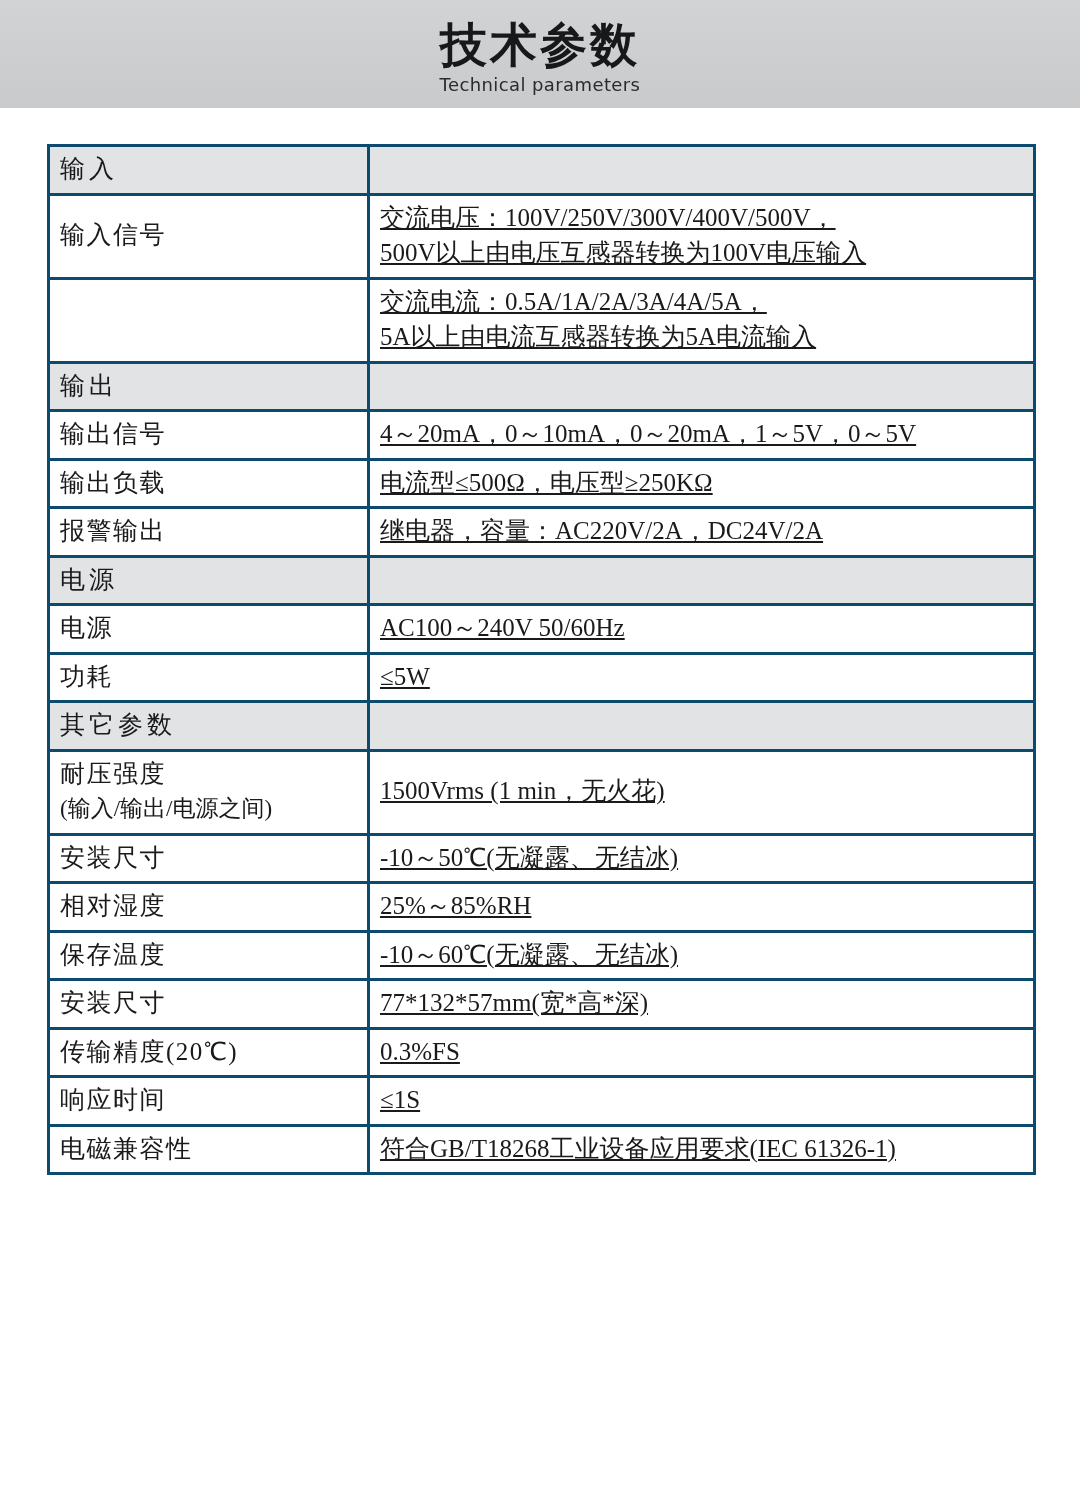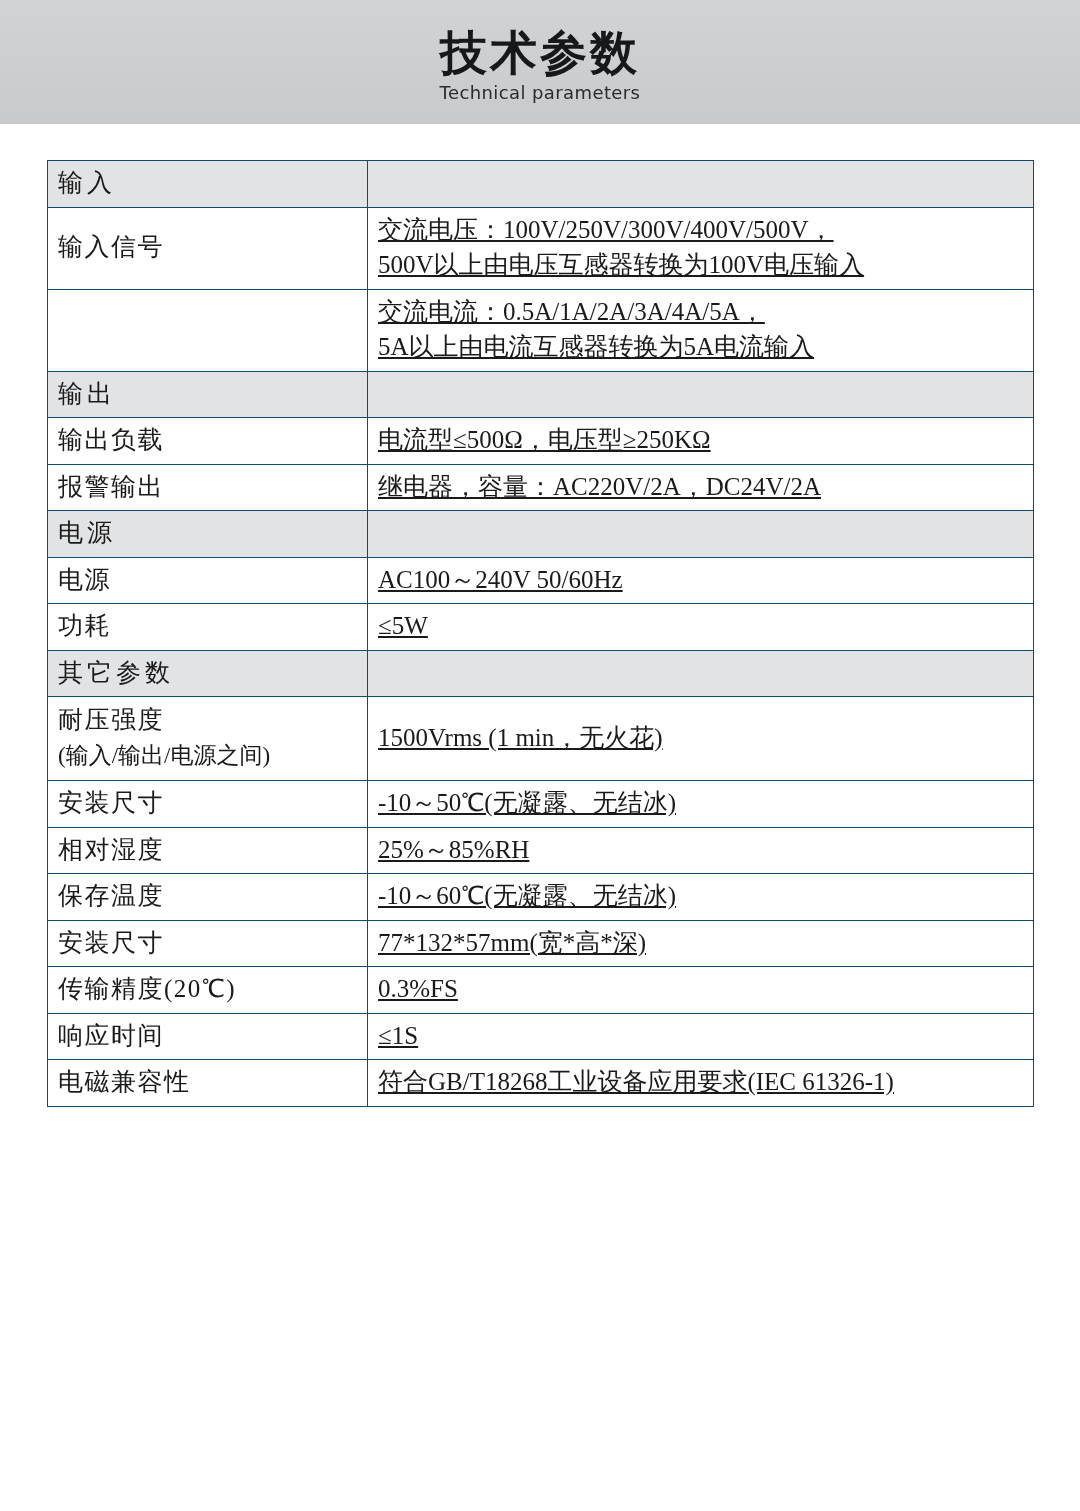--- a/index.html
+++ b/index.html
@@ -10,21 +10,21 @@
   body {
     width: 1080px;
     height: 1511px;
     font-family: "Liberation Serif", serif;
     color: #1a1a1a;
     overflow: hidden;
   }
 
   
   .banner {
-    height: 124px;
+    height: 108px;
     background: linear-gradient(to bottom, #d2d3d5 0%, #cdced0 55%, #c9cacc 100%);
     display: flex;
     flex-direction: column;
     align-items: center;
     justify-content: center;
     box-sizing: border-box;
     padding-top: 6px;
   }
   .banner-title {
     font-family: "DejaVu Sans", sans-serif;
@@ -46,21 +46,21 @@
   .table-wrap {
     padding: 36px 47px 0 47px;
     box-sizing: border-box;
   }
   table.spec {
     width: 986px;
     border-collapse: collapse;
     table-layout: fixed;
   }
   table.spec td {
-    border: 1px solid #0c4a6e;
+    border: 3px solid #0c4a6e;
     vertical-align: middle;
     padding: 4px 22px 6px 10px;
     font-size: 25px;
     line-height: 1.42;
   }
   col.c-label { width: 320px; }
   col.c-value { width: 666px; }
 
   .sec td {
     background: #e2e3e5;
@@ -121,20 +121,24 @@
         <span>交流电流：0.5A/1A/2A/3A/4A/5A，</span><br>
         <span>5A以上由电流互感器转换为5A电流输入</span>
       </td>
     </tr>
 
     <tr class="sec">
       <td class="label">输出</td>
       <td></td>
     </tr>
     <tr>
+      <td class="label">输出信号</td>
+      <td class="value nowrap">4～20mA，0～10mA，0～20mA，1～5V，0～5V</td>
+    </tr>
+    <tr>
       <td class="label">输出负载</td>
       <td class="value">电流型≤500Ω，电压型≥250KΩ</td>
     </tr>
     <tr>
       <td class="label">报警输出</td>
       <td class="value">继电器，容量：AC220V/2A，DC24V/2A</td>
     </tr>
 
     <tr class="sec">
       <td class="label">电源</td>

